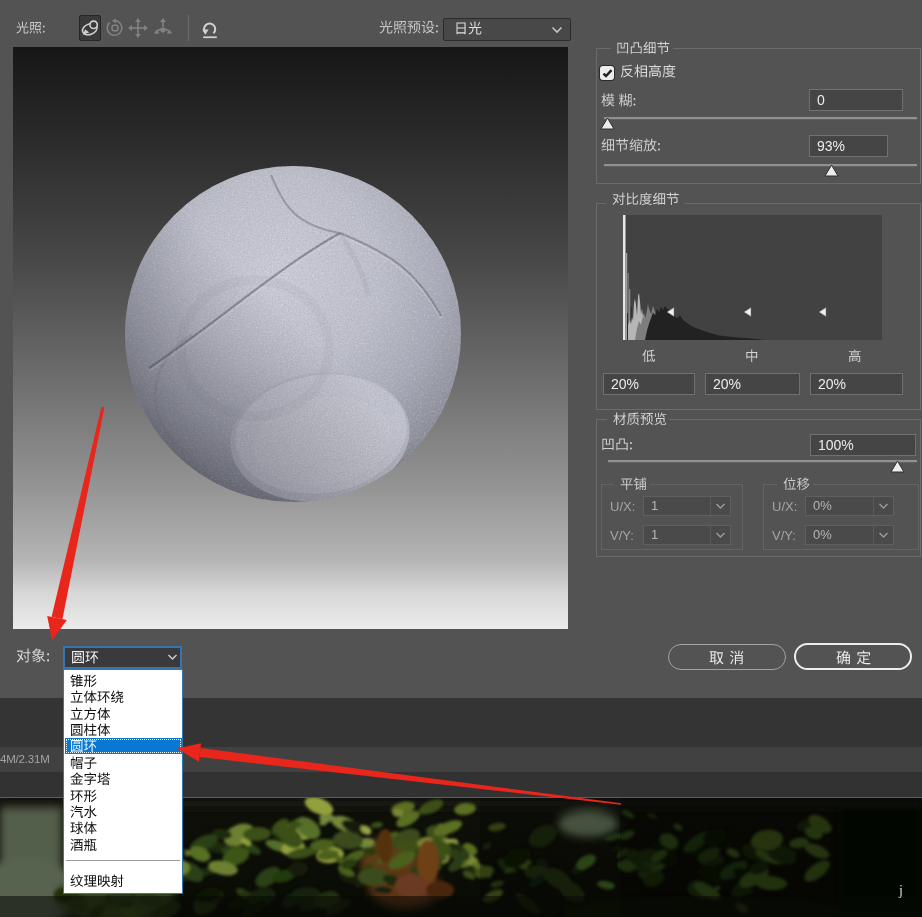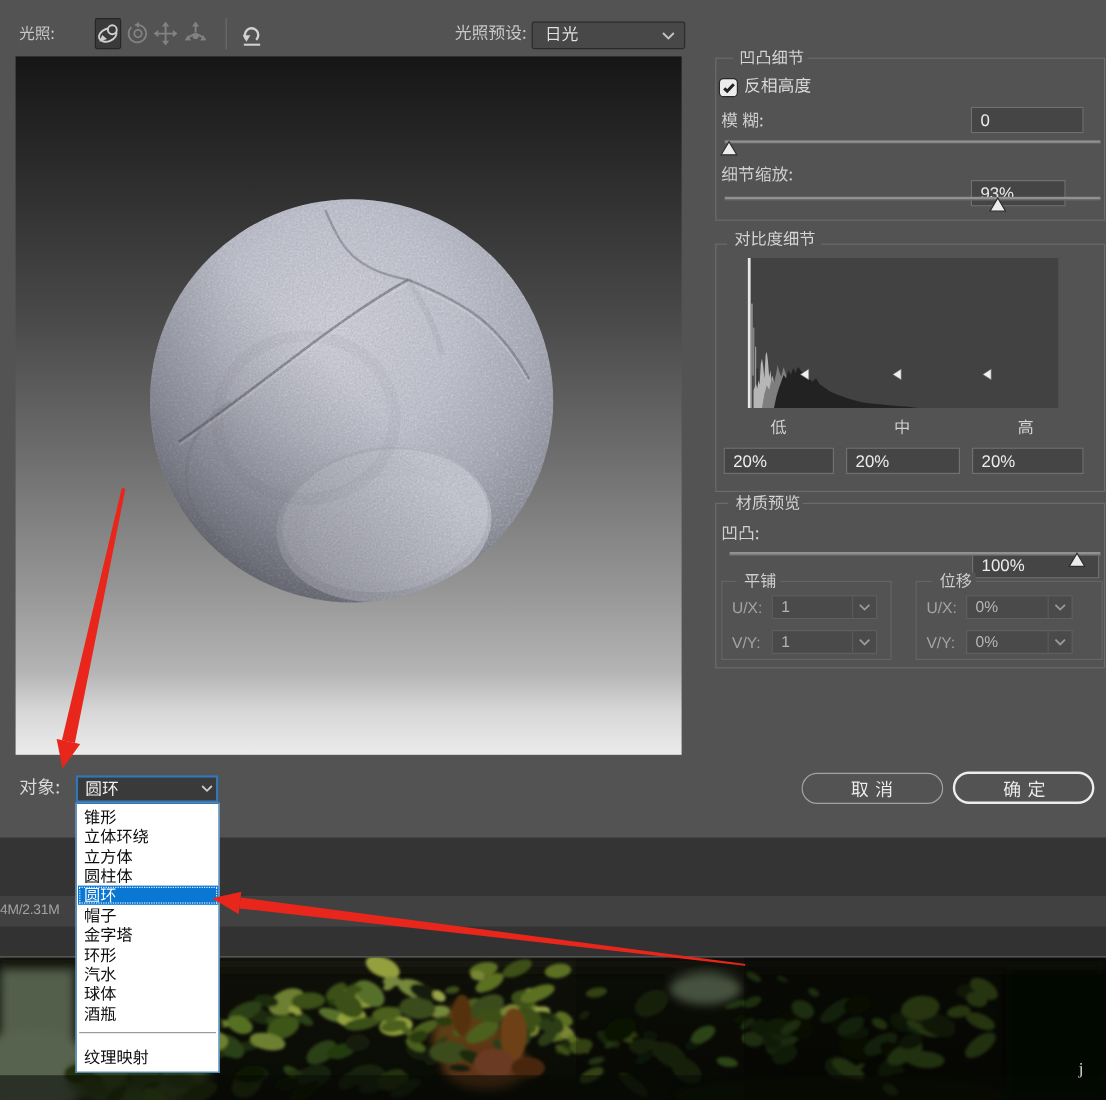--- a/index.html
+++ b/index.html
@@ -148,21 +148,21 @@
 <div class="inp" style="left:809px;top:89px;width:94px;height:22px">0</div>
 <div class="track" style="left:604px;top:117px;width:313px"></div>
 <svg class="abs" style="left:600px;top:117px" width="15" height="13" viewBox="0 0 15 13">
     <path d="M7.5 1 L14 12 L1 12 Z" fill="#ececec" stroke="#2e2e2e" stroke-width="1"></path>
   </svg>
 <svg style="position:absolute;left:601px;top:138px;" width="62" height="18">
     <g transform="scale(0.1)">
       <path d="M5 116 7 126C21 123 39 120 57 116L57 107C38 110 18 114 5 116ZM8 64C10 63 14 62 34 60C27 69 20 76 17 79C12 84 9 87 6 88C7 90 8 95 9 97C12 96 17 95 57 88C57 86 57 82 57 79L25 84C37 72 49 57 59 43L50 37C47 41 44 46 41 50L20 52C29 40 38 25 45 9L35 5C28 22 17 40 13 45C10 50 7 53 5 53C6 56 8 62 8 64ZM91 113H70V74H91ZM100 113V74H120V113ZM61 13V132H70V123H120V131H130V13ZM91 64H70V23H91ZM100 64V23H120V64ZM154 55V65H190V134H201V65H248V102C248 104 247 104 245 104C242 105 232 105 222 104C223 108 225 112 225 115C239 115 247 115 252 114C257 112 259 108 259 102V55ZM229 6V21H191V6H180V21H148V32H180V48H191V32H229V48H240V32H272V21H240V6ZM286 116 289 126C300 121 315 115 330 110L328 101C312 107 297 112 286 116ZM289 64C291 63 294 62 309 61C304 70 299 77 296 80C292 85 289 88 287 89C288 91 289 96 290 98C292 96 296 95 325 88L324 82V79L304 84C313 71 323 56 331 41L322 36C320 41 317 46 314 51L299 53C307 41 315 25 321 10L312 6C306 23 296 41 293 46C290 51 288 54 285 54C287 57 288 62 289 64ZM346 38C342 52 334 71 324 82C326 84 328 87 330 89C333 86 336 82 339 78V134H348V61C351 54 353 47 355 40ZM359 67V134H368V128H400V134H409V67H384L388 52H411V44H357V52H377C376 57 375 62 374 67ZM363 8C365 11 367 16 368 19H332V42H341V28H403V40H413V19H379C377 15 374 10 371 5ZM368 101H400V119H368ZM368 92V75H400V92ZM449 8C452 14 455 22 456 27L466 24C464 19 461 11 458 5ZM426 28V38H443V67C443 87 441 109 424 127C426 129 430 132 431 134C450 114 453 91 453 67V66H472C471 105 470 119 468 122C467 123 465 124 463 124C461 124 456 124 450 123C452 126 453 130 453 133C459 133 465 133 468 133C472 132 474 131 477 128C480 123 481 108 482 62C482 60 482 57 482 57H453V38H488V28ZM508 42H534C531 59 527 74 520 87C514 74 510 59 507 43ZM506 5C501 30 494 53 482 68C485 70 489 74 490 76C494 71 498 65 501 58C504 73 508 86 514 98C506 109 495 119 480 126C482 128 486 132 486 135C500 128 511 119 520 107C527 119 537 128 549 134C550 131 554 127 556 125C543 119 534 110 526 98C535 83 541 64 544 42H555V32H511C513 24 515 16 516 7ZM579 69C584 69 589 65 589 59C589 53 584 49 579 49C574 49 570 53 570 59C570 65 574 69 579 69ZM579 125C584 125 589 121 589 115C589 109 584 106 579 106C574 106 570 109 570 115C570 121 574 125 579 125Z" fill="#d0d0d0"></path>
     </g>
   </svg>
-<div class="inp" style="left:809px;top:150px;width:79px;height:22px">93%</div>
+<div class="inp" style="left:809px;top:135px;width:79px;height:22px">93%</div>
 <div class="track" style="left:604px;top:164px;width:313px"></div>
 <svg class="abs" style="left:824px;top:164px" width="15" height="13" viewBox="0 0 15 13">
     <path d="M7.5 1 L14 12 L1 12 Z" fill="#ececec" stroke="#2e2e2e" stroke-width="1"></path>
   </svg>
 <div class="fs" style="left:596px;top:203px;width:325px;height:207px"></div>
 <div class="leg" style="left:606px;top:192px;width:78px"></div>
 <svg style="position:absolute;left:612px;top:192px;" width="70" height="17">
     <g transform="scale(0.1)">
       <path d="M68 66C74 75 80 88 82 96L91 92C89 84 83 71 76 62ZM12 58C21 65 29 74 37 83C29 100 18 113 6 121C9 123 12 127 13 129C26 120 36 108 44 91C50 99 55 106 59 112L67 105C63 98 57 89 49 81C55 65 60 47 62 25L55 23L54 23H9V33H51C49 48 46 61 41 72C34 65 27 58 19 51ZM103 5V38H65V48H103V116C103 118 102 119 100 119C98 119 90 119 82 119C83 122 85 127 85 129C97 129 103 129 107 127C112 126 113 123 113 116V48H129V38H113V5ZM152 129C155 126 160 124 197 112C196 110 196 105 196 102L163 112V57H197V47H163V7H152V109C152 115 149 118 147 120C149 122 151 126 152 129ZM207 6V107C207 122 211 126 224 126C226 126 242 126 244 126C258 126 261 117 262 90C259 89 255 87 252 85C252 110 251 116 244 116C240 116 227 116 225 116C219 116 217 115 217 107V68C232 59 249 49 260 39L252 30C244 39 230 49 217 57V6ZM322 32V44H300V52H322V74H375V52H396V44H375V32H365V44H332V32ZM365 52V66H332V52ZM372 91C366 98 358 104 348 108C339 104 331 98 325 91ZM302 83V91H320L315 93C321 101 328 107 337 112C324 117 310 119 296 120C297 122 299 126 300 129C317 127 333 124 348 118C361 124 377 128 394 130C395 127 398 123 400 121C385 119 371 117 359 113C371 106 381 98 387 86L381 83L379 83ZM334 7C336 11 338 15 339 19H287V56C287 76 286 105 275 125C278 126 282 128 284 130C295 108 297 77 297 55V28H398V19H351C349 14 346 9 344 5ZM410 112 412 122C425 119 443 116 460 112L460 103C441 106 423 110 410 112ZM413 62C415 60 418 60 438 58C431 66 424 73 422 76C417 81 413 84 410 85C412 87 413 92 414 94C417 92 421 91 460 85C460 83 460 79 460 76L429 81C441 69 452 55 462 41L453 36C451 40 448 44 445 48L424 50C433 39 442 24 449 9L439 5C432 21 421 39 418 43C414 48 412 51 409 52C411 54 412 59 413 62ZM492 109H473V71H492ZM502 109V71H521V109ZM463 12V128H473V119H521V126H531V12ZM492 62H473V23H492ZM502 62V23H521V62ZM553 53V63H589V129H599V63H644V98C644 100 643 101 641 101C638 101 629 101 619 101C620 104 622 108 622 111C635 111 643 111 648 109C653 108 655 104 655 98V53ZM626 5V21H589V5H579V21H547V30H579V46H589V30H626V46H636V30H668V21H636V5Z" fill="#d6d6d6"></path>
     </g>
@@ -214,21 +214,21 @@
 <svg style="position:absolute;left:613px;top:412px;" width="56" height="17">
     <g transform="scale(0.1)">
       <path d="M105 6V34H64V44H102C91 65 74 88 57 100C59 102 62 105 64 108C79 97 94 77 105 58V116C105 118 104 119 102 119C99 119 90 119 82 119C83 122 85 127 85 129C97 129 105 129 109 127C114 126 115 123 115 116V44H129V34H115V6ZM31 5V34H8V44H29C24 63 14 84 4 95C5 98 8 102 9 105C17 95 25 80 31 64V129H41V60C46 67 53 77 56 82L63 73C60 69 46 53 41 48V44H59V34H41V5ZM215 109C229 114 246 123 255 129L262 122C253 117 236 108 222 103ZM208 72V84C208 95 205 111 164 122C166 124 169 127 170 129C214 117 219 98 219 84V72ZM174 57V103H184V66H242V104H253V57H214L216 43H263V34H217L219 20C232 18 245 16 255 14L247 6C226 11 187 14 154 15V53C154 74 153 102 140 123C142 124 147 126 149 128C162 107 164 75 164 53V43H206L204 57ZM207 34H164V24C178 23 193 22 208 21ZM360 52V79C360 93 357 111 325 122C328 124 330 127 332 129C366 116 370 96 370 79V52ZM368 107C376 114 387 123 393 129L400 122C394 117 383 107 375 101ZM282 37C290 42 301 50 308 55H275V64H297V117C297 119 297 120 295 120C293 120 287 120 280 120C281 122 283 126 283 129C292 129 298 129 302 128C306 126 307 123 307 118V64H322C319 72 316 79 314 84L322 86C325 79 330 67 333 57L327 55L325 55H316L319 52C316 49 311 46 306 43C314 36 323 25 329 16L323 11L321 12H278V21H314C310 27 305 34 299 38L287 30ZM338 34V98H347V43H384V98H394V34H368L372 21H399V11H333V21H361C360 25 359 30 358 34ZM492 34C499 41 507 50 510 56L519 52C515 46 508 37 501 31ZM421 13V51H430V13ZM449 7V55H459V7ZM476 94V115C476 125 480 128 493 128C496 128 514 128 517 128C527 128 530 124 531 109C529 108 525 107 523 105C522 117 521 119 516 119C512 119 497 119 494 119C487 119 486 119 486 115V94ZM467 75V85C467 96 463 111 414 122C416 124 419 128 420 130C471 118 477 100 477 86V75ZM431 60V102H441V69H505V102H516V60ZM484 5C480 20 474 36 466 46C468 47 473 49 475 51C479 45 483 37 487 28H531V19H490C492 15 493 11 494 7Z" fill="#d6d6d6"></path>
     </g>
   </svg>
 <svg style="position:absolute;left:601px;top:437px;" width="34" height="18">
     <g transform="scale(0.1)">
       <path d="M81 18V67H59V18H14V132H24V121H115V131H126V18ZM48 67V77H91V28H115V111H24V28H48ZM182 67H192V24H228V67H256V113H164V67ZM154 58V133H164V122H256V132H267V58H238V14H182V58ZM299 69C304 69 309 65 309 59C309 53 304 49 299 49C294 49 290 53 290 59C290 65 294 69 299 69ZM299 125C304 125 309 121 309 115C309 109 304 106 299 106C294 106 290 109 290 115C290 121 294 125 299 125Z" fill="#d0d0d0"></path>
     </g>
   </svg>
-<div class="inp" style="left:810px;top:460px;width:106px;height:22px">100%</div>
+<div class="inp" style="left:810px;top:434px;width:106px;height:22px">100%</div>
 <div class="track" style="left:608px;top:460px;width:309px"></div>
 <svg class="abs" style="left:890px;top:460px" width="15" height="13" viewBox="0 0 15 13">
     <path d="M7.5 1 L14 12 L1 12 Z" fill="#ececec" stroke="#2e2e2e" stroke-width="1"></path>
   </svg>
 <div class="fs" style="left:601px;top:484px;width:142px;height:66px;border-color:#646464"></div>
 <div class="leg" style="left:614px;top:477px;width:36px"></div>
 <svg style="position:absolute;left:620px;top:477px;" width="29" height="17">
     <g transform="scale(0.1)">
       <path d="M23 34C29 44 34 57 36 65L45 62C44 54 38 41 33 31ZM102 30C99 40 92 54 87 63L96 65C101 57 108 44 113 33ZM7 72V82H62V129H72V82H128V72H72V25H121V14H14V25H62V72ZM238 11C243 15 250 20 254 23L260 18C256 14 249 9 243 6ZM159 6C155 18 148 31 140 38C141 40 144 45 145 47C149 43 154 36 158 30H187V21H163C165 17 166 12 168 8ZM143 72V82H162V109C162 114 158 118 155 120C157 122 159 126 160 129C162 126 166 124 190 109C189 107 188 104 188 101L171 110V82H189V72H171V54H185V45H150V54H162V72ZM223 5V24H192V33H223V45H196V130H205V100H223V129H232V100H250V118C250 120 250 120 249 120C247 120 243 120 239 120C240 123 241 127 242 129C248 129 253 129 256 127C259 126 259 123 259 118V45H232V33H263V24H232V5ZM205 76H223V91H205ZM205 68V53H223V68ZM250 76V91H232V76ZM250 68H232V53H250Z" fill="#cecece"></path>
     </g>

